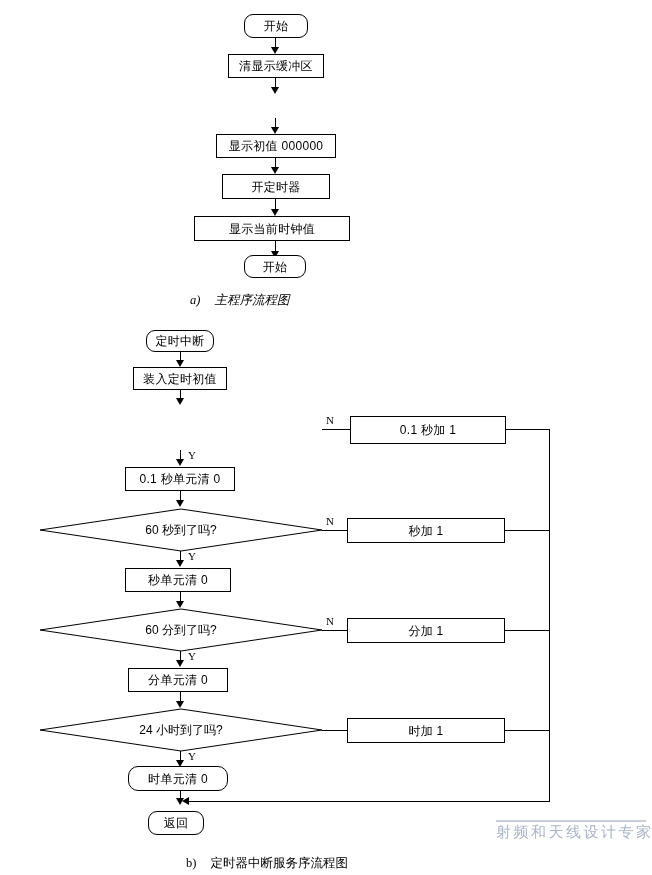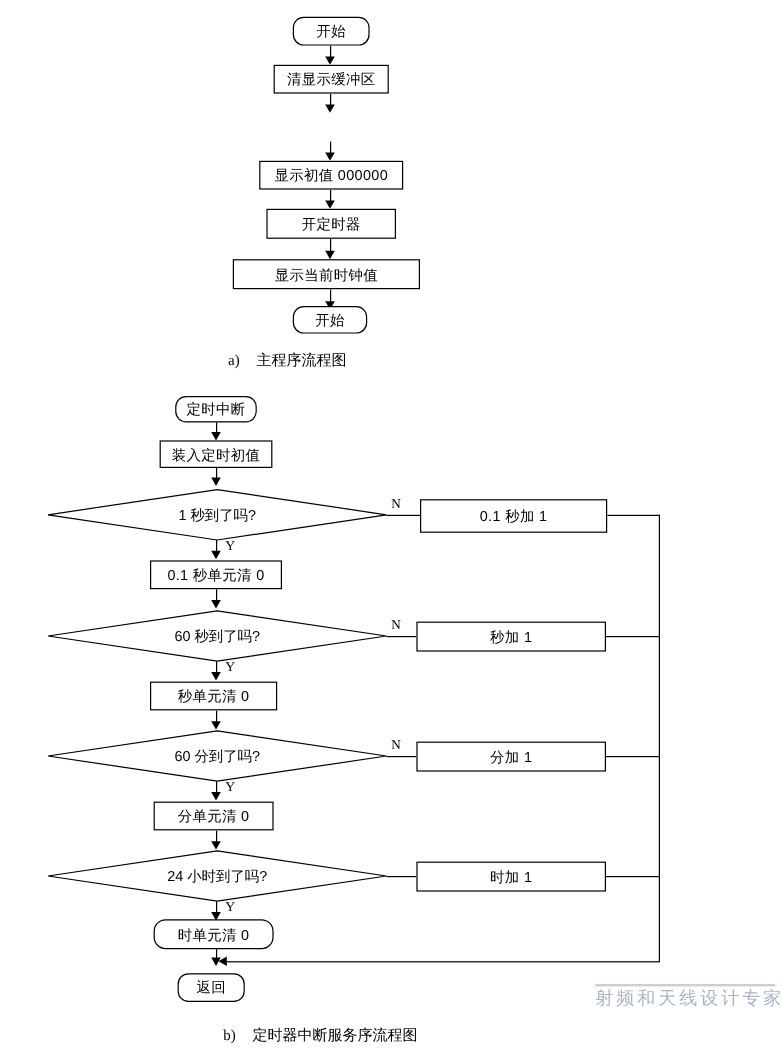--- a/index.html
+++ b/index.html
@@ -174,44 +174,38 @@
     <span>显示当前时钟值</span>
   </div>
 
   <div class="vline" style="left:275px; top:241px; height:13px;"></div>
   <div class="arrow-down" style="left:271px; top:251px;"></div>
 
   <div class="node terminal" style="left:244px; top:255px; width:62px; height:23px;">
     <span>开始</span>
   </div>
 
-  <div class="caption" style="left:190px; top:292px;">
+  <div class="caption" style="left:190px; top:292px;font-style:italic;">
     <span class="cap-idx">a)</span><span>主程序流程图</span>
   </div>
 
   <div class="node terminal" style="left:146px; top:330px; width:68px; height:22px;">
     <span>定时中断</span>
   </div>
 
   <div class="vline" style="left:180px; top:352px; height:11px;"></div>
   <div class="arrow-down" style="left:176px; top:360px;"></div>
 
   <div class="node" style="left:133px; top:367px; width:94px; height:23px;">
     <span>装入定时初值</span>
   </div>
 
   <div class="vline" style="left:180px; top:390px; height:11px;"></div>
   <div class="arrow-down" style="left:176px; top:398px;"></div>
 
-  <div class="diamond" style="left:40px; top:408px; width:282px; height:42px;">
-    <svg width="282" height="42" viewBox="0 0 282 42">
-      <polygon points="141,0 282,21 141,42 0,21" fill="#ffffff" stroke="#000000" stroke-width="1"></polygon>
-    </svg>
-    <div class="dlabel">1 秒到了吗?</div>
-  </div>
   <div class="hline" style="left:322px; top:429px; width:28px;"></div>
   <div class="branch-label" style="left:326px; top:414px;">N</div>
   <div class="node" style="left:350px; top:416px; width:156px; height:28px;">
     <span>0.1 秒加 1</span>
   </div>
   <div class="hline" style="left:506px; top:429px; width:44px;"></div>
 
   <div class="vline" style="left:180px; top:450px; height:14px;"></div>
   <div class="arrow-down" style="left:176px; top:459px;"></div>
   <div class="branch-label" style="left:188px; top:449px;">Y</div>

